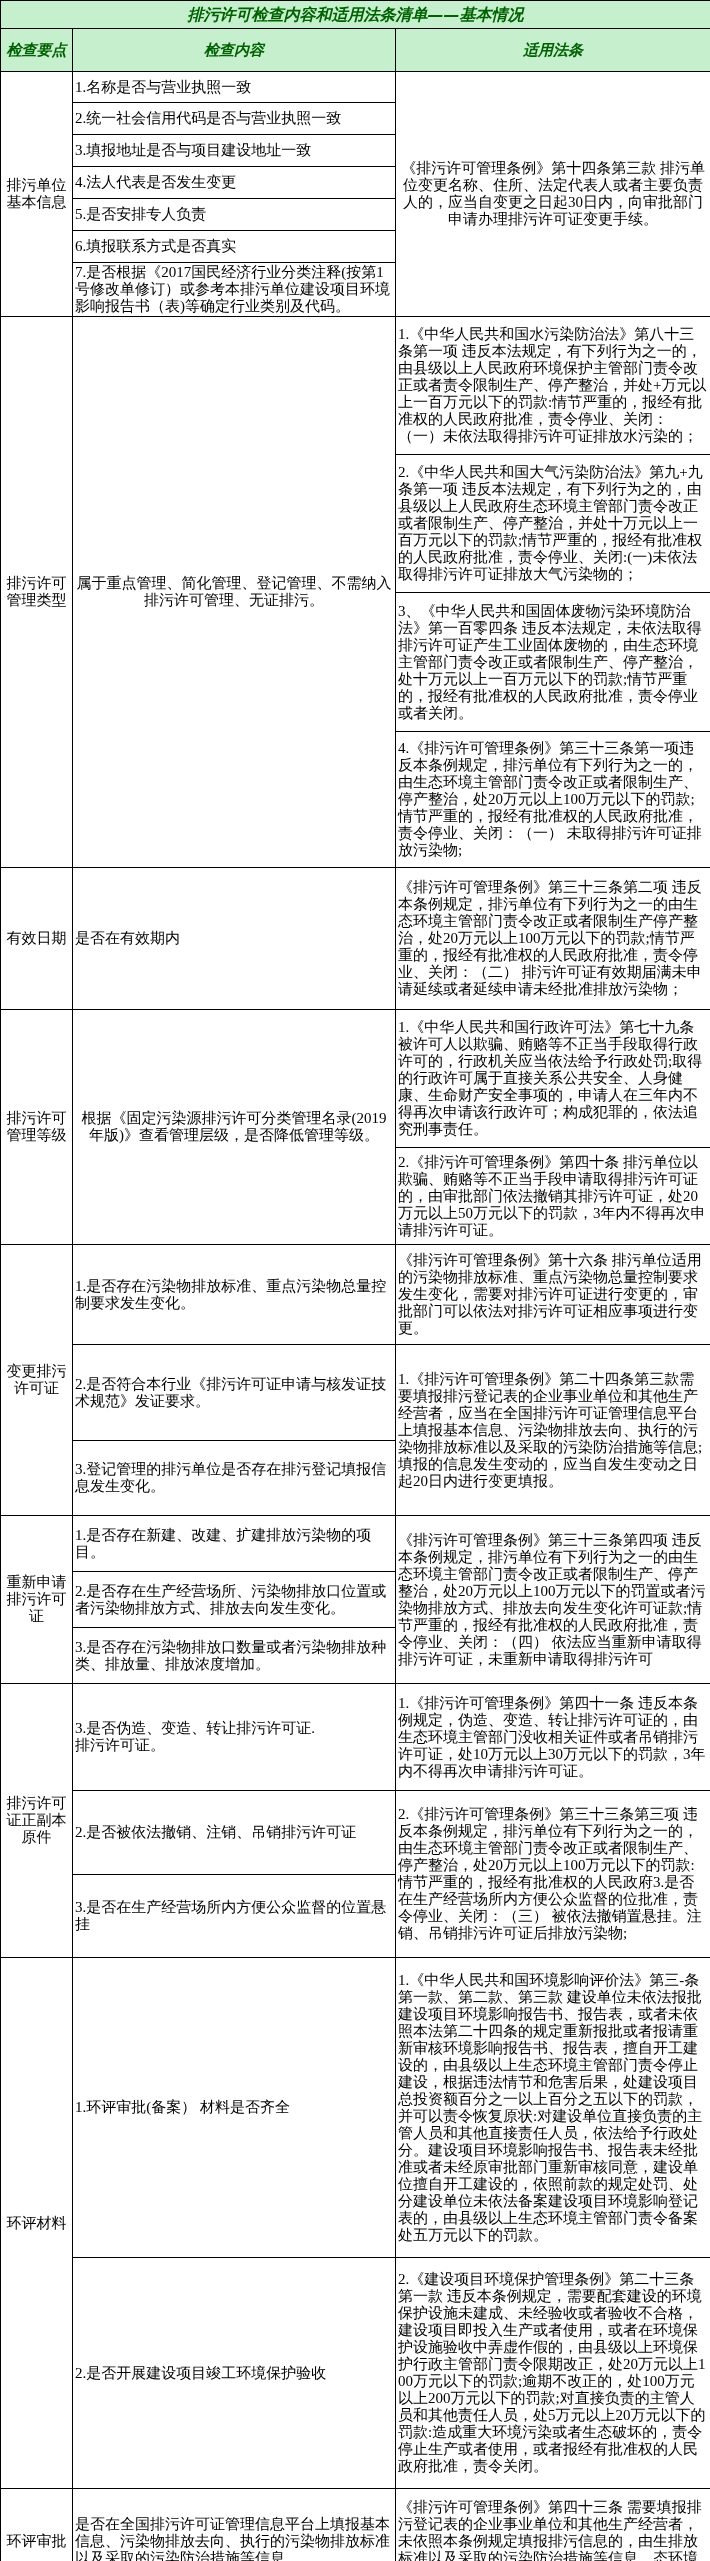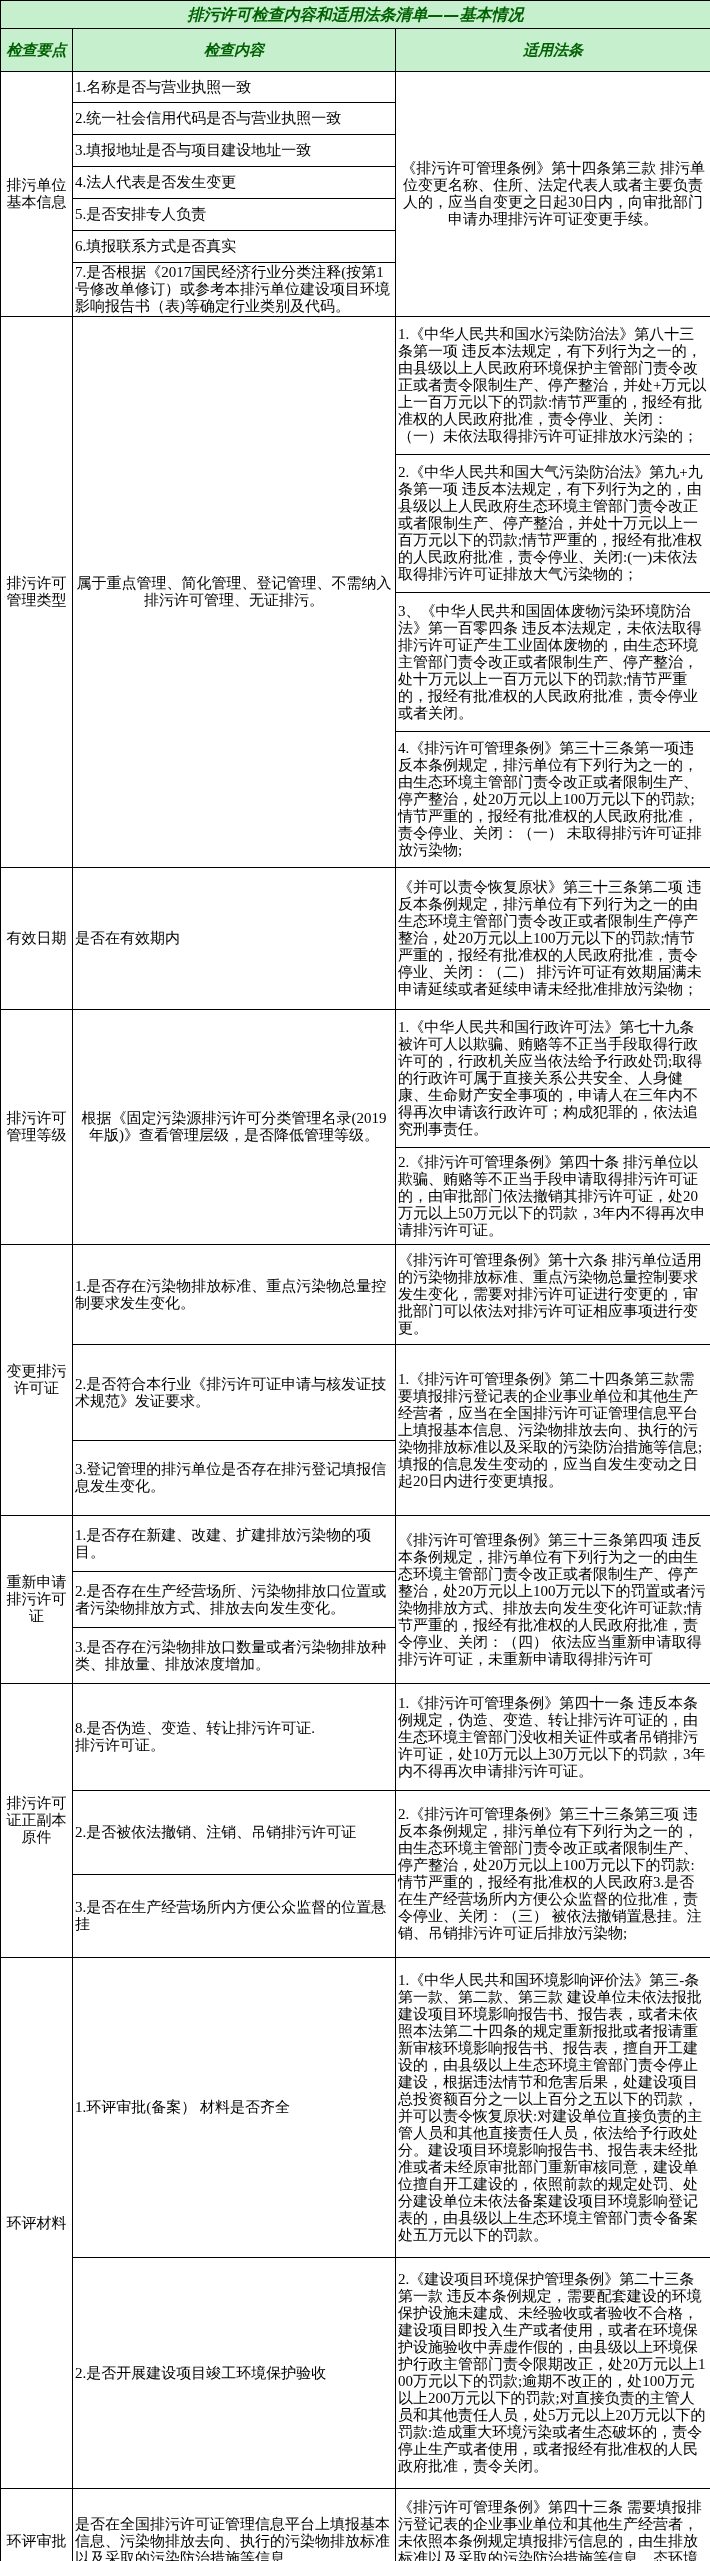--- a/index.html
+++ b/index.html
@@ -91,21 +91,21 @@
   <tr style="height:139px">
     <td class="left">3、《中华人民共和国固体废物污染环境防治法》第一百零四条 违反本法规定，未依法取得排污许可证产生工业固体废物的，由生态环境主管部门责令改正或者限制生产、停产整治，处十万元以上一百万元以下的罚款;情节严重的，报经有批准权的人民政府批准，责令停业或者关闭。</td>
   </tr>
   <tr style="height:136px">
     <td class="left">4.《排污许可管理条例》第三十三条第一项违反本条例规定，排污单位有下列行为之一的，由生态环境主管部门责令改正或者限制生产、停产整治，处20万元以上100万元以下的罚款;情节严重的，报经有批准权的人民政府批准，责令停业、关闭：（一） 未取得排污许可证排放污染物;</td>
   </tr>
 
   <tr style="height:142px">
     <td class="point">有效日期</td>
     <td class="left">是否在有效期内</td>
-    <td class="left">《并可以责令恢复原状》第三十三条第二项 违反本条例规定，排污单位有下列行为之一的由生态环境主管部门责令改正或者限制生产停产整治，处20万元以上100万元以下的罚款;情节严重的，报经有批准权的人民政府批准，责令停业、关闭：（二） 排污许可证有效期届满未申请延续或者延续申请未经批准排放污染物；</td>
+    <td class="left">《排污许可管理条例》第三十三条第二项 违反本条例规定，排污单位有下列行为之一的由生态环境主管部门责令改正或者限制生产停产整治，处20万元以上100万元以下的罚款;情节严重的，报经有批准权的人民政府批准，责令停业、关闭：（二） 排污许可证有效期届满未申请延续或者延续申请未经批准排放污染物；</td>
   </tr>
 
   <tr style="height:138px">
     <td class="point" rowspan="2">排污许可管理等级</td>
     <td class="center" rowspan="2">根据《固定污染源排污许可分类管理名录(2019年版)》查看管理层级，是否降低管理等级。</td>
     <td class="left">1.《中华人民共和国行政许可法》第七十九条 被许可人以欺骗、贿赂等不正当手段取得行政许可的，行政机关应当依法给予行政处罚;取得的行政许可属于直接关系公共安全、人身健康、生命财产安全事项的，申请人在三年内不得再次申请该行政许可；构成犯罪的，依法追究刑事责任。</td>
   </tr>
   <tr style="height:97px">
     <td class="left">2.《排污许可管理条例》第四十条 排污单位以欺骗、贿赂等不正当手段申请取得排污许可证的，由审批部门依法撤销其排污许可证，处20万元以上50万元以下的罚款，3年内不得再次申请排污许可证。</td>
   </tr>
@@ -130,21 +130,21 @@
   </tr>
   <tr style="height:56px">
     <td class="left">2.是否存在生产经营场所、污染物排放口位置或者污染物排放方式、排放去向发生变化。</td>
   </tr>
   <tr style="height:56px">
     <td class="left">3.是否存在污染物排放口数量或者污染物排放种类、排放量、排放浓度增加。</td>
   </tr>
 
   <tr style="height:107px">
     <td class="point" rowspan="3">排污许可证正副本原件</td>
-    <td class="left">8.是否伪造、变造、转让排污许可证.
+    <td class="left">3.是否伪造、变造、转让排污许可证.
 排污许可证。</td>
     <td class="left">1.《排污许可管理条例》第四十一条 违反本条例规定，伪造、变造、转让排污许可证的，由生态环境主管部门没收相关证件或者吊销排污许可证，处10万元以上30万元以下的罚款，3年内不得再次申请排污许可证。</td>
   </tr>
   <tr style="height:84px">
     <td class="left">2.是否被依法撤销、注销、吊销排污许可证</td>
     <td class="left" rowspan="2">2.《排污许可管理条例》第三十三条第三项 违反本条例规定，排污单位有下列行为之一的，由生态环境主管部门责令改正或者限制生产、停产整治，处20万元以上100万元以下的罚款:情节严重的，报经有批准权的人民政府3.是否在生产经营场所内方便公众监督的位批准，责令停业、关闭：（三） 被依法撤销置悬挂。注销、吊销排污许可证后排放污染物;</td>
   </tr>
   <tr style="height:83px">
     <td class="left">3.是否在生产经营场所内方便公众监督的位置悬挂</td>
   </tr>

